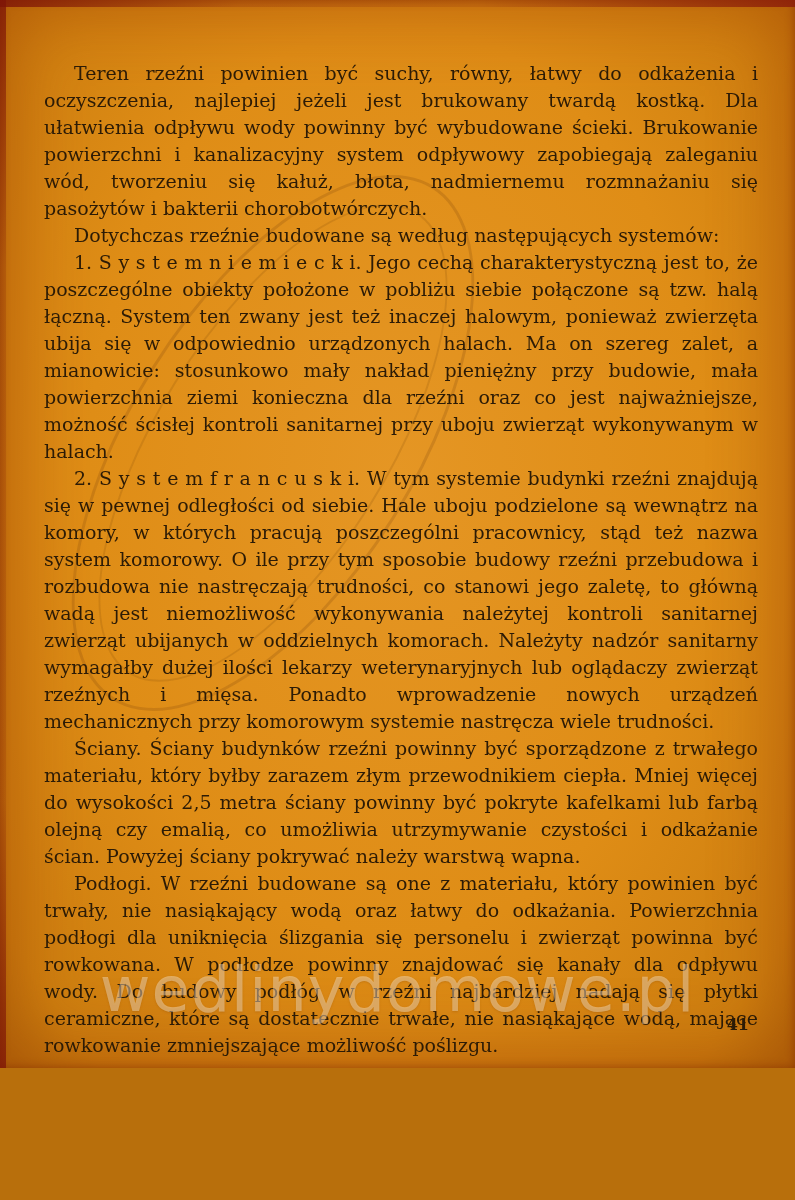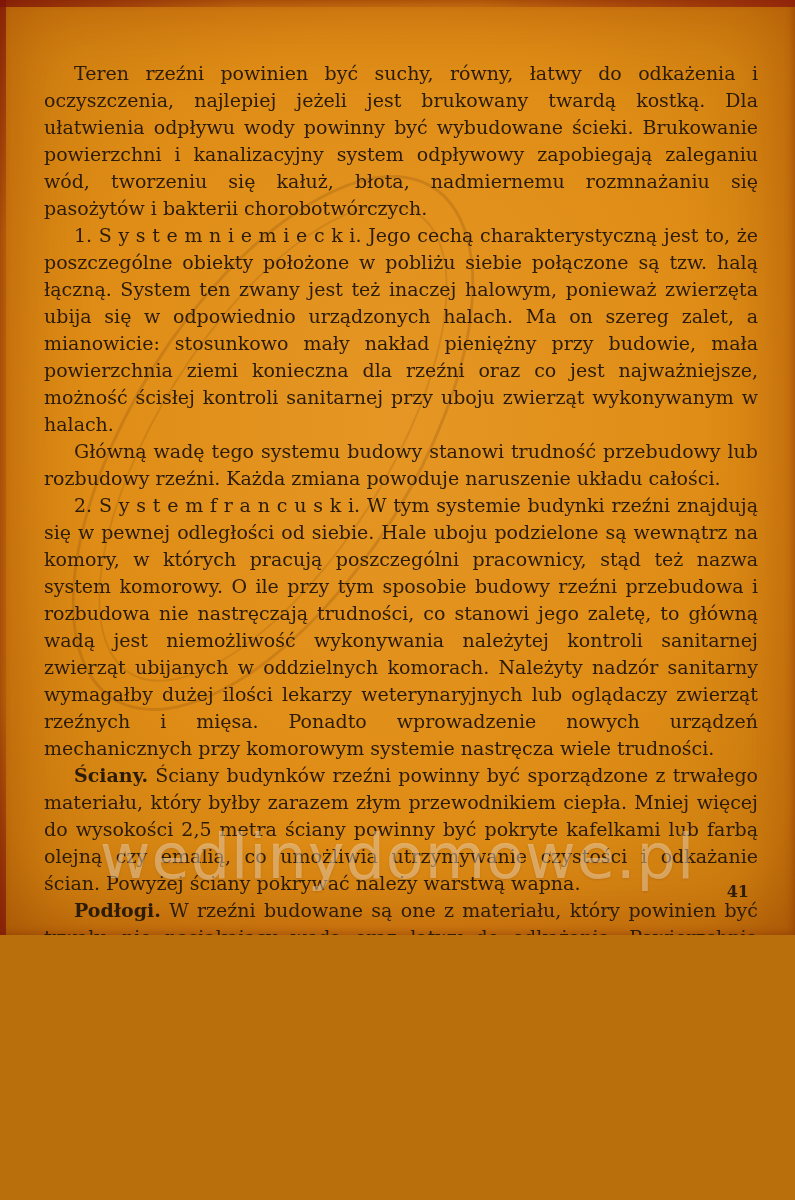--- a/index.html
+++ b/index.html
@@ -4,21 +4,21 @@
 <style>
   html,body{margin:0;padding:0;}
   body{
     width:795px;height:1200px;
     font-family:"DejaVu Serif","Liberation Serif",serif;
     background:#b86f0c;
     overflow:hidden;
   }
   .page{
     position:relative;
-    width:795px;height:935px;
+    width:795px;height:1068px;
     background:radial-gradient(ellipse at 50% 45%, #e59624 0%, #df8d16 55%, #cd7e0f 88%, #b86f0c 100%);
     box-shadow:inset 0 0 70px 12px rgba(150,55,0,0.45), inset 0 0 10px rgba(110,25,0,0.55);
     overflow:hidden;
   }
   .edge-top{
     position:absolute;left:0;top:0;width:100%;height:7px;
     background:linear-gradient(to right, #7e1407 0%, rgba(126,20,7,0.25) 30%, rgba(126,20,7,0.15) 60%, #8a1a0a 100%);
     opacity:.8;
   }
   .edge-left{
@@ -28,21 +28,21 @@
   }
   .text-block{
     position:absolute;
     left:44px;top:60px;width:714px;
     font-size:19px;line-height:27px;
     color:#2c1b06;
     text-align:justify;
     text-rendering:optimizeLegibility;
   }
   .text-block p{margin:0;text-indent:30px;}
-  .text-block b{font-weight:bold;}
+  .text-block b{font-weight:normal;}
   .stamp{
     position:absolute;
     left:-30px;top:300px;
     width:600px;height:280px;
     border:3px solid rgba(115,60,8,0.20);
     border-radius:50%;
     transform:rotate(-58deg);
     pointer-events:none;
   }
   .stamp-inner{
@@ -79,22 +79,22 @@
 
   <div class="edge-top"></div>
   <div class="edge-left"></div>
 
   <div class="stamp">
     <div class="stamp-inner"></div>
   </div>
 
   <div class="text-block">
     <p><span>Teren rzeźni powinien być suchy, równy, łatwy do odkażenia i oczyszczenia, najlepiej jeżeli jest brukowany twardą kostką. Dla ułatwienia odpływu wody powinny być wybudowane ścieki. Brukowanie powierzchni i kanalizacyjny system odpływowy zapobiegają zaleganiu wód, tworzeniu się kałuż, błota, nadmiernemu rozmnażaniu się pasożytów i bakterii chorobotwórczych.</span></p>
+    <p><span>Dotychczas rzeźnie budowane są według następujących systemów:</span></p>
     <p><span>1. S y s t e m   n i e m i e c k i.   Jego cechą charakterystyczną jest to, że poszczególne obiekty położone w pobliżu siebie połączone są tzw. halą łączną. System ten zwany jest też inaczej halowym, ponieważ zwierzęta ubija się w odpowiednio urządzonych halach. Ma on szereg zalet, a mianowicie: stosunkowo mały nakład pieniężny przy budowie, mała powierzchnia ziemi konieczna dla rzeźni oraz co jest najważniejsze, możność ścisłej kontroli sanitarnej przy uboju zwierząt wykonywanym w halach.</span></p>
-    <p><span>Główną wadę tego systemu budowy stanowi trudność przebudowy lub rozbudowy rzeźni. Każda zmiana powoduje naruszenie układu całości.</span></p>
     <p><span>2. S y s t e m   f r a n c u s k i.   W tym systemie budynki rzeźni znajdują się w pewnej odległości od siebie. Hale uboju podzielone są wewnątrz na komory, w których pracują poszczególni pracownicy, stąd też nazwa system komorowy. O ile przy tym sposobie budowy rzeźni przebudowa i rozbudowa nie nastręczają trudności, co stanowi jego zaletę, to główną wadą jest niemożliwość wykonywania należytej kontroli sanitarnej zwierząt ubijanych w oddzielnych komorach. Należyty nadzór sanitarny wymagałby dużej ilości lekarzy weterynaryjnych lub oglądaczy zwierząt rzeźnych i mięsa. Ponadto wprowadzenie nowych urządzeń mechanicznych przy komorowym systemie nastręcza wiele trudności.</span></p>
     <p><b>Ściany.</b><span> Ściany budynków rzeźni powinny być sporządzone z trwałego materiału, który byłby zarazem złym przewodnikiem ciepła. Mniej więcej do wysokości 2,5 metra ściany powinny być pokryte kafelkami lub farbą olejną czy emalią, co umożliwia utrzymywanie czystości i odkażanie ścian. Powyżej ściany pokrywać należy warstwą wapna.</span></p>
     <p><b>Podłogi.</b><span> W rzeźni budowane są one z materiału, który powinien być trwały, nie nasiąkający wodą oraz łatwy do odkażania. Powierzchnia podłogi dla uniknięcia ślizgania się personelu i zwierząt powinna być rowkowana. W podłodze powinny znajdować się kanały dla odpływu wody. Do budowy podłóg w rzeźni najbardziej nadają się płytki ceramiczne, które są dostatecznie trwałe, nie nasiąkające wodą, mające rowkowanie zmniejszające możliwość poślizgu.</span></p>
   </div>
 
   <div class="watermark">wedlinydomowe.pl</div>
 
   <div class="page-number">41</div>
 
 </div>

